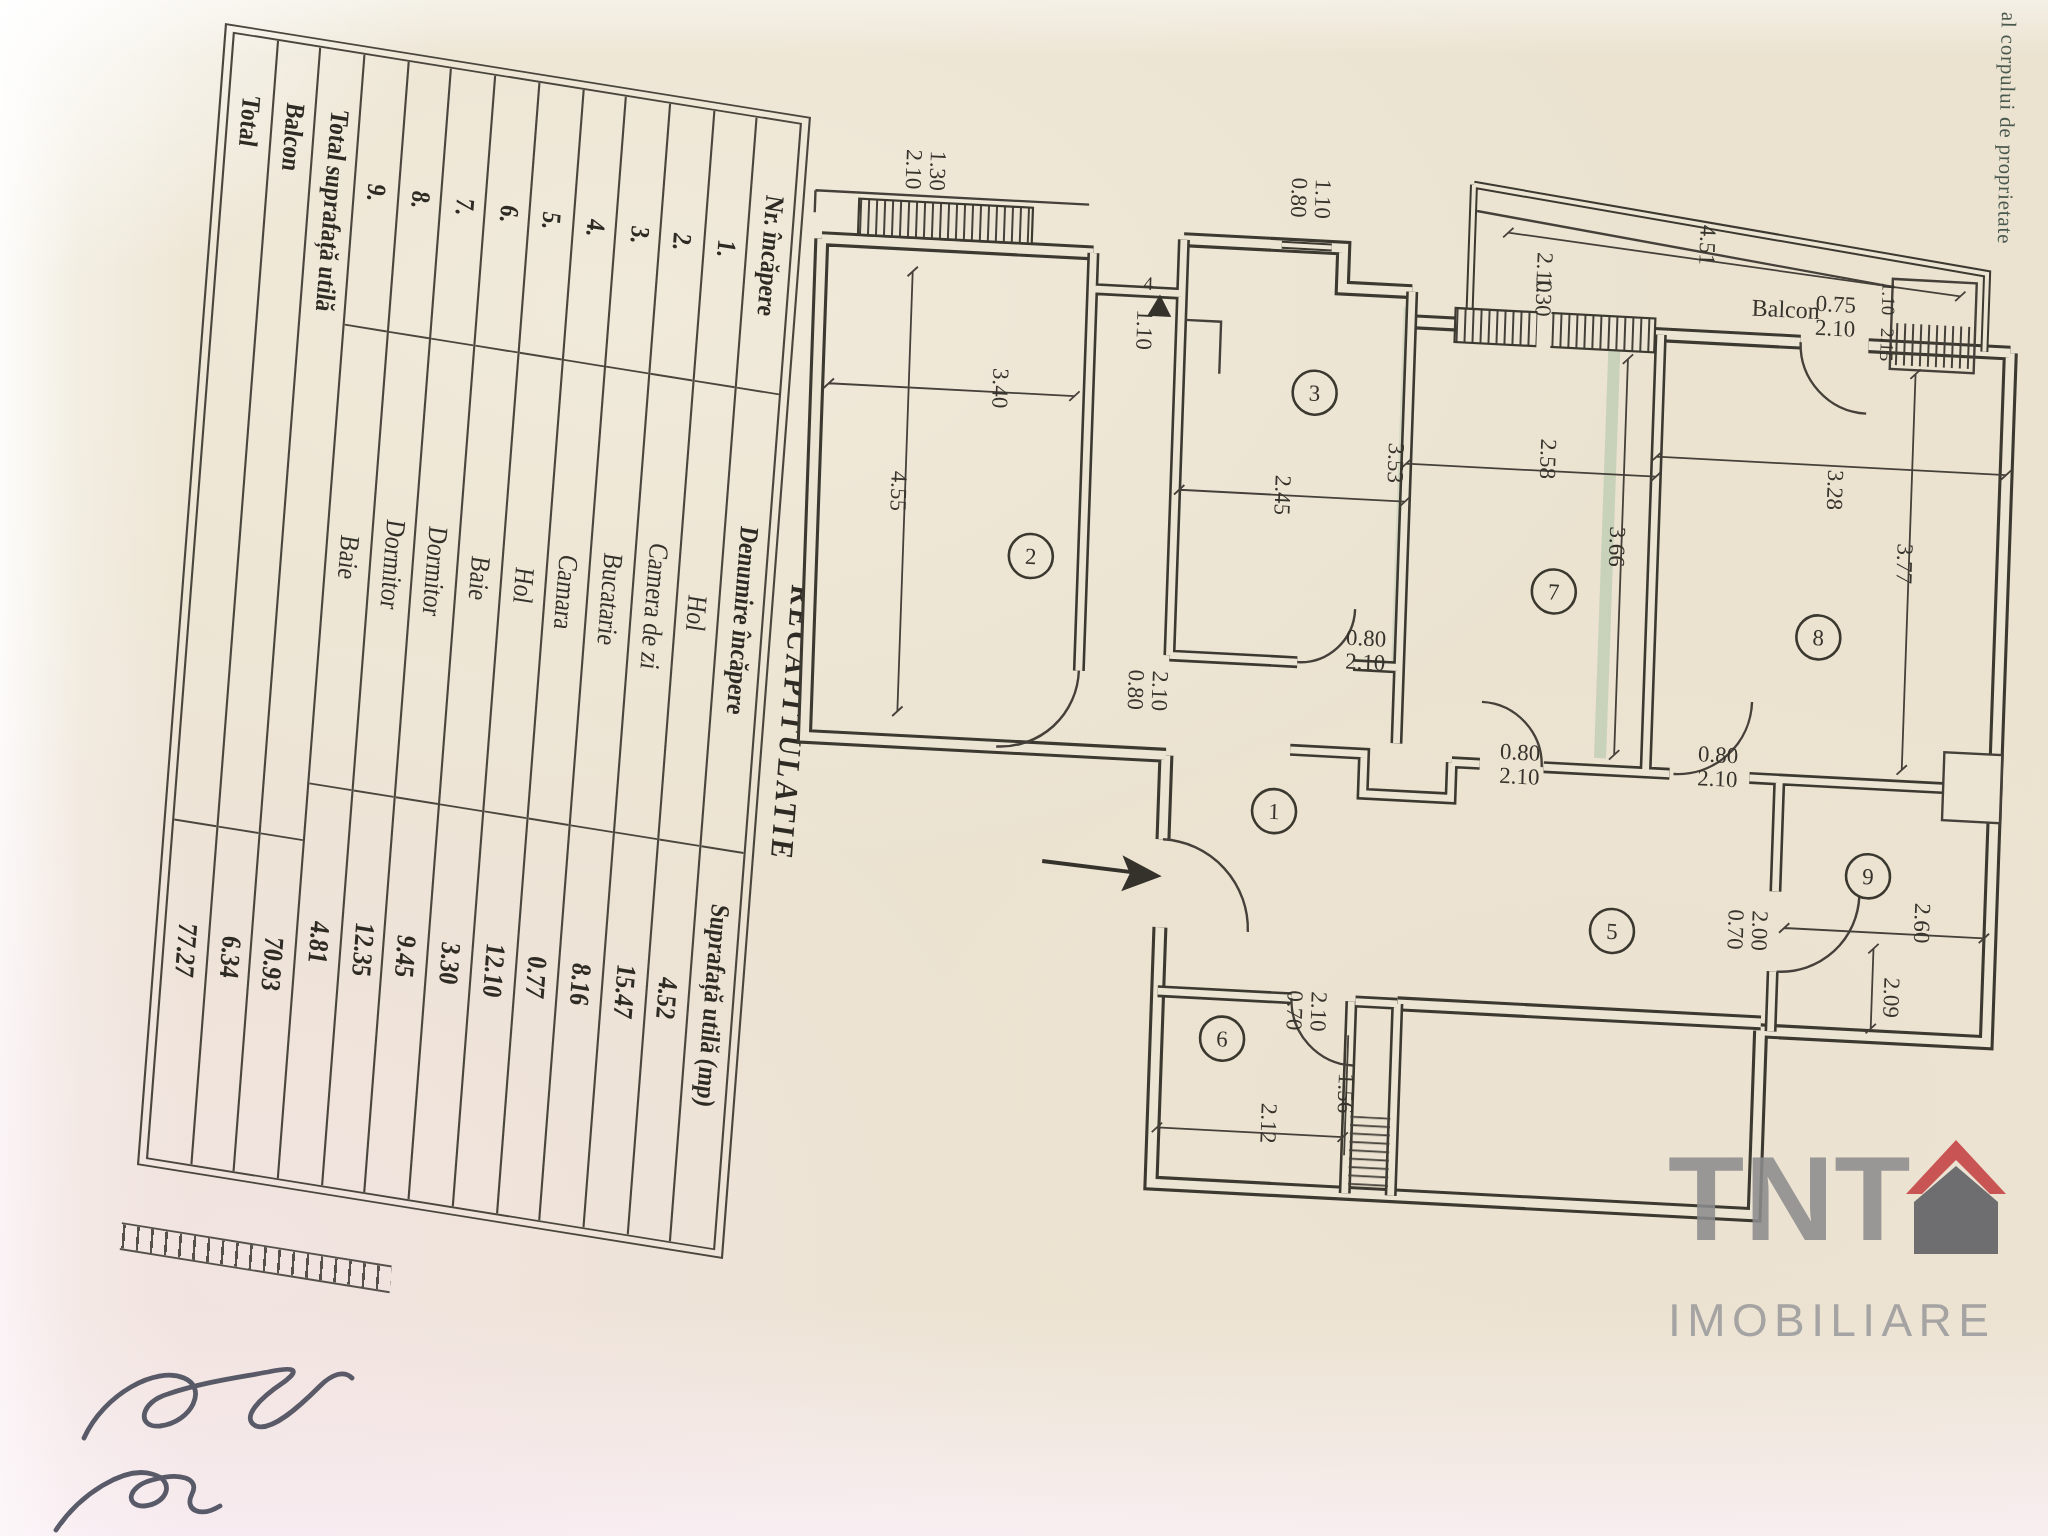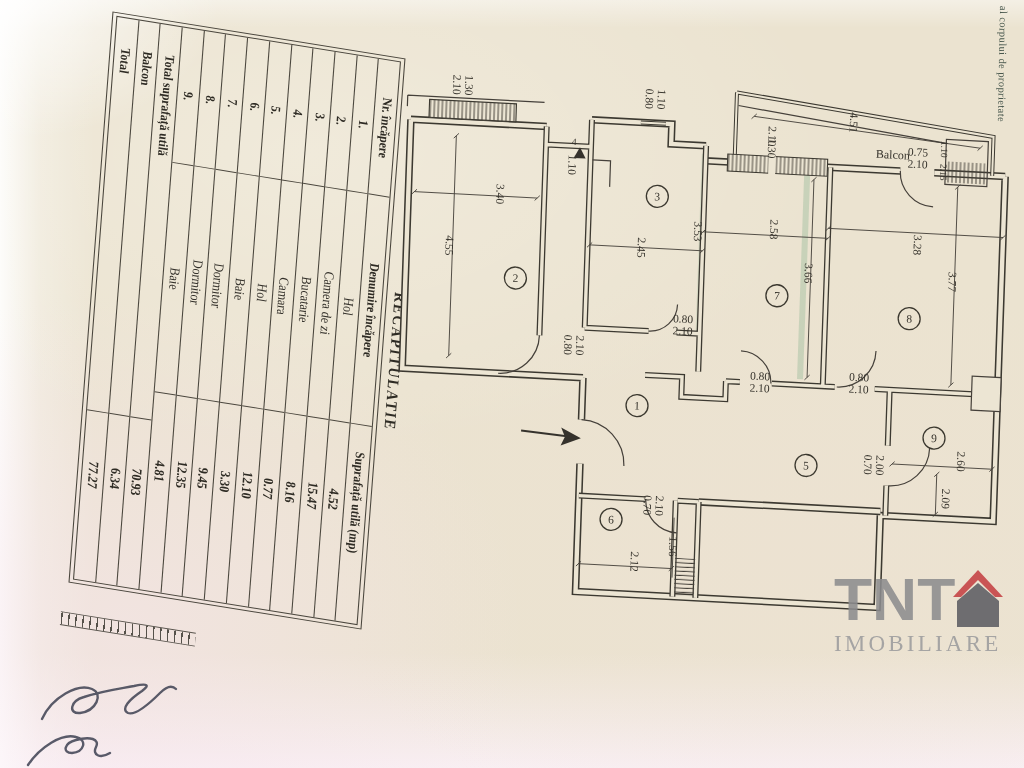--- a/index.html
+++ b/index.html
@@ -37,21 +37,21 @@
     border-left:1.3px solid #55514a;border-right:1.3px solid #55514a;
     background:repeating-linear-gradient(to bottom, transparent 0 5.5px, #55514a 5.5px 6.7px);}
   
   #side-text{position:absolute;left:1009px;top:6px;transform-origin:0 0;transform:rotate(91deg);
     font-size:10.5px;letter-spacing:.4px;color:#49584e;white-space:nowrap;}
   
   #logo{position:absolute;left:834px;top:570px;width:186px;height:100px;opacity:.87;}
   #logo .row{display:flex;align-items:flex-end;}
   #tnt{font-family:"Liberation Sans",sans-serif;font-weight:bold;font-size:60px;line-height:56px;
     color:#8c8c8e;letter-spacing:0px;transform:scaleX(1.04);transform-origin:0 0;}
-  #imo{font-family:Liberation Serif, serif;font-size:23px;letter-spacing:3.2px;color:#9b9b9d;margin-top:3px;}
+  #imo{font-family:Liberation Sans, sans-serif;font-size:23px;letter-spacing:3.2px;color:#9b9b9d;margin-top:19px;}
   
   #handwriting{position:absolute;left:0px;top:653px;}
 </style>
 </head>
 <body>
 
 <div id="page">
  <div id="inkwrap">
 
   <div id="table-wrap">

